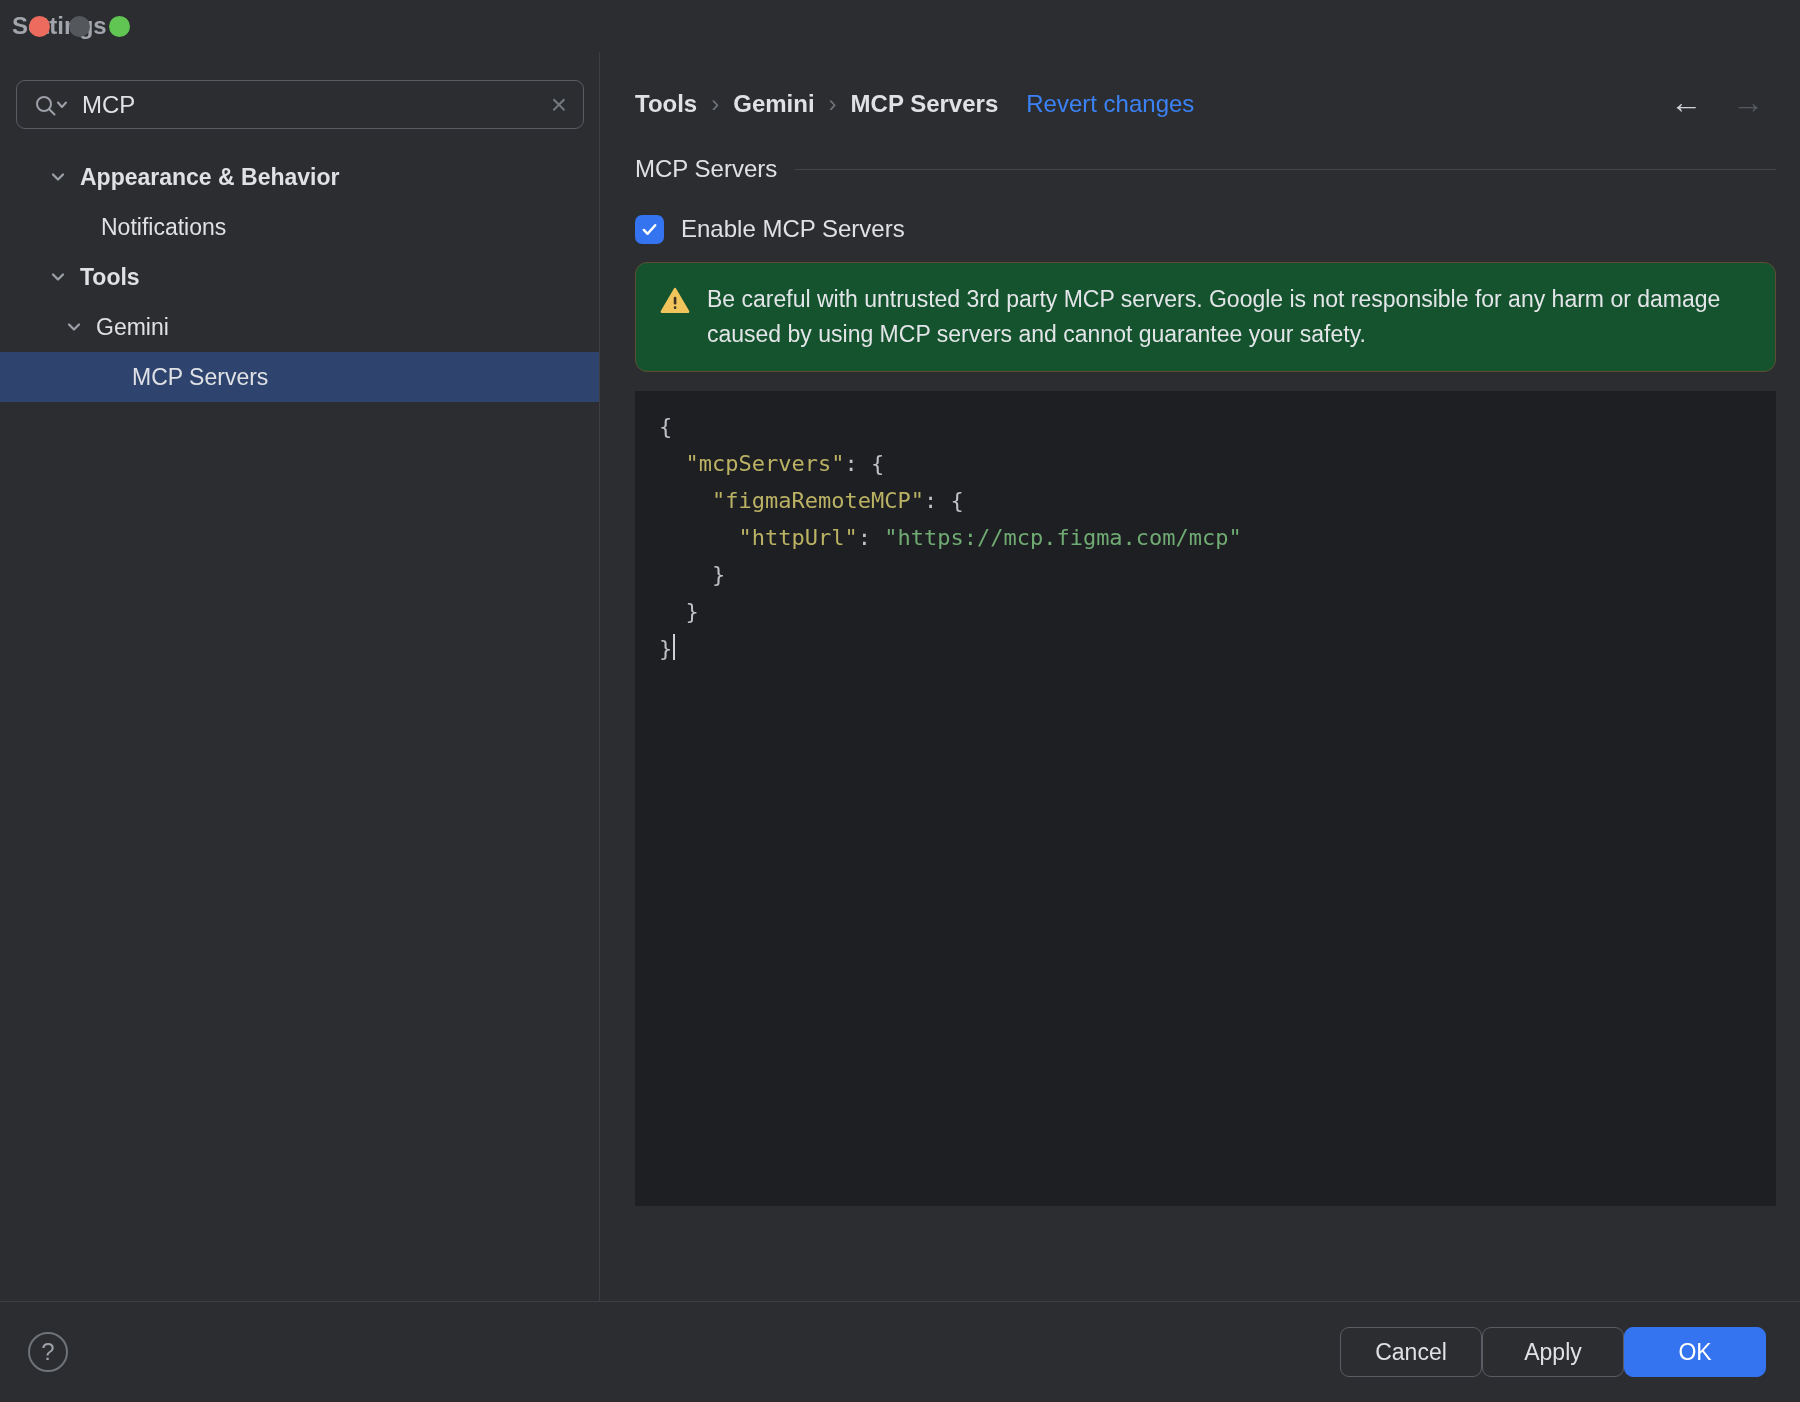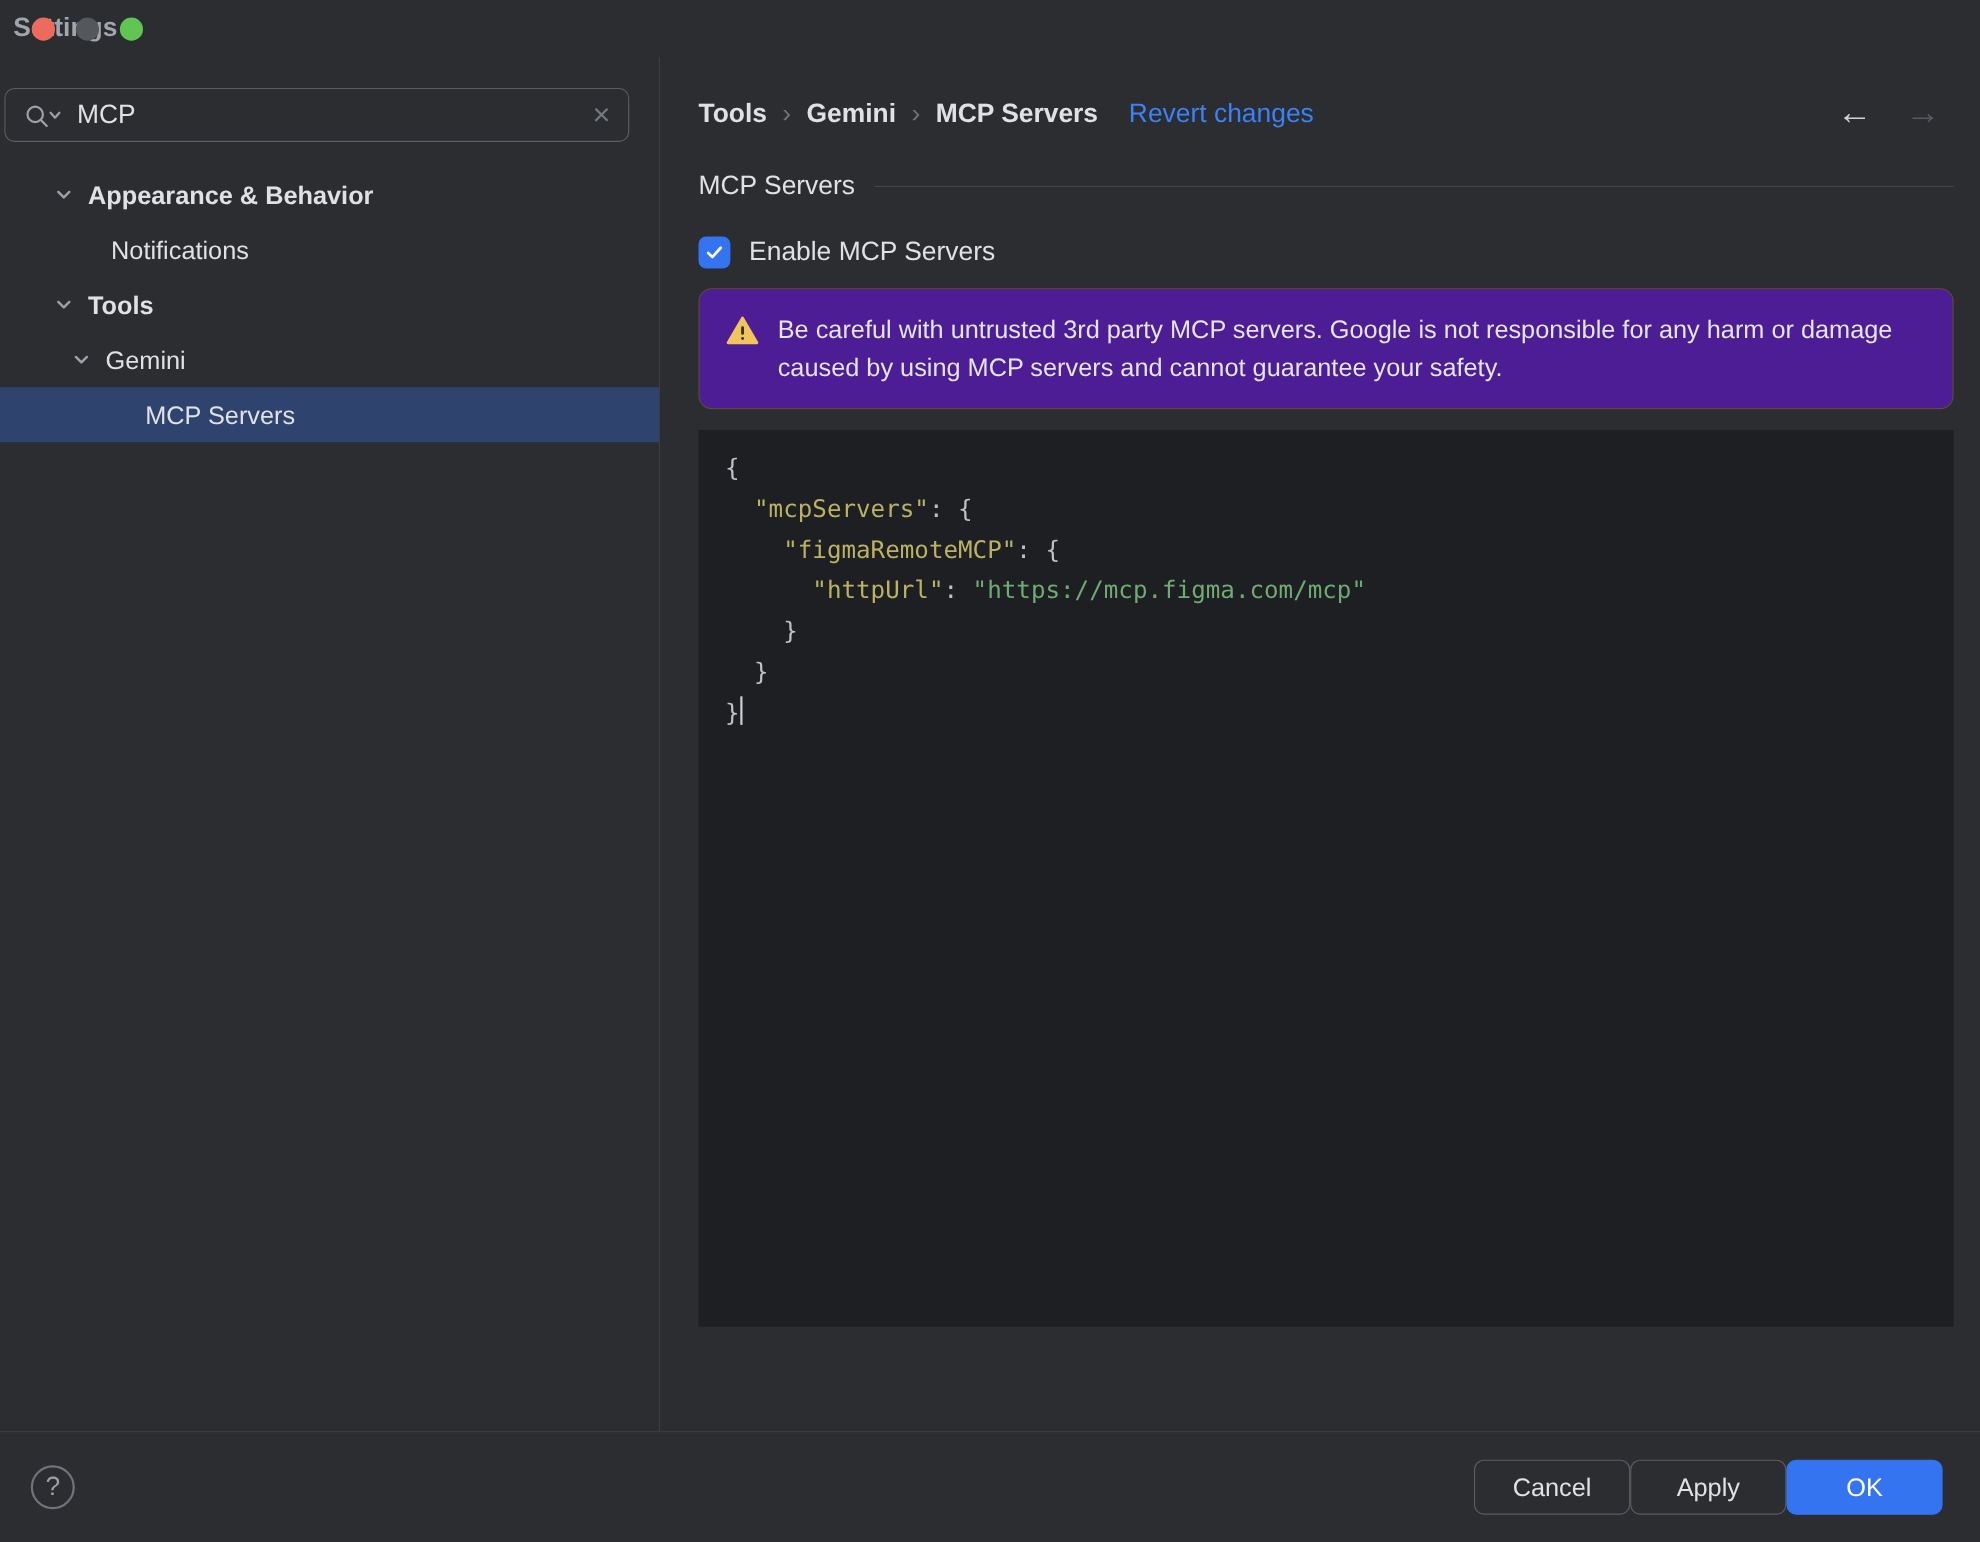--- a/index.html
+++ b/index.html
@@ -19,21 +19,21 @@
     display:flex; align-items:center; gap:19px; }
   .tl { width:21px; height:21px; border-radius:50%; cursor:default; }
   .tl.red { background:#EC6A5E; }
   .tl.gray { background:#54575C; }
   .tl.green { background:#61C554; }
   .win-title { font-size:24px; font-weight:bold; color:#A2A5AB; }
 
   
   .sidebar { position:absolute; top:52px; left:0; width:600px; bottom:101px;
     border-right:1px solid #3C3E43; }
-  .searchbox { position:absolute; left:4px; top:28px; width:568px; height:49px;
+  .searchbox { position:absolute; left:16px; top:28px; width:568px; height:49px;
     border:1px solid #5A5D63; border-radius:9px; display:flex; align-items:center;
     padding:0 16px; }
   .search-ico { flex-shrink:0; }
   .search-text { font-size:24px; color:#DFE1E5; margin-left:13px; flex:1; }
   .clear-icon { color:#757980; font-size:28px; line-height:1; cursor:pointer; }
 
   .tree { position:absolute; top:100px; left:0; right:0; }
   .tree-row { height:50px; display:flex; align-items:center; font-size:23px; color:#DFE1E5; cursor:default; }
   .tree-row.selected { background:#2E436E; }
   .tree-row .chev { margin-right:12px; flex-shrink:0; }
@@ -61,21 +61,21 @@
   .checkbox-row { margin-top:30px; height:30px; display:flex; align-items:center; }
   .checkbox { width:29px; height:29px; background:#3574F0; border-radius:7px;
     display:flex; align-items:center; justify-content:center; cursor:pointer; flex-shrink:0; }
   .checkbox-label { font-size:24px; margin-left:17px; }
 
   .import-row { margin-top:22px; height:50px; display:flex; align-items:center; font-size:24px; }
   .import-btn { margin-left:26px; height:50px; padding:0 28px; font-size:23px;
     color:#DFE1E5; background:transparent; border:1px solid #5A5D63; border-radius:9px;
     font-family:"Liberation Sans", sans-serif; cursor:pointer; }
 
-  .warning-banner { margin-top:18px; background:#4c1d95; border:1px solid #5E4D33;
+  .warning-banner { margin-top:18px; background:#14532d; border:1px solid #5E4D33;
     border-radius:12px; padding:19px 24px; display:flex; gap:17px; }
   .warning-banner svg { flex-shrink:0; margin-top:4px; }
   .warning-text { font-size:23px; line-height:35px; color:#E3E5E9; max-width:1040px; }
 
   .editor { margin-top:19px; height:815px; background:#1E1F22; padding:17px 20px 0 24px;
     font-family:"DejaVu Sans Mono","Liberation Mono",monospace; font-size:22px; cursor:text; }
   .code-line { white-space:pre; line-height:37px; height:37px; color:#BFC1C7; }
   .tok-punct { color:#BFC1C7; }
   .tok-key { color:#BBB264; }
   .tok-string { color:#6FAB73; }

